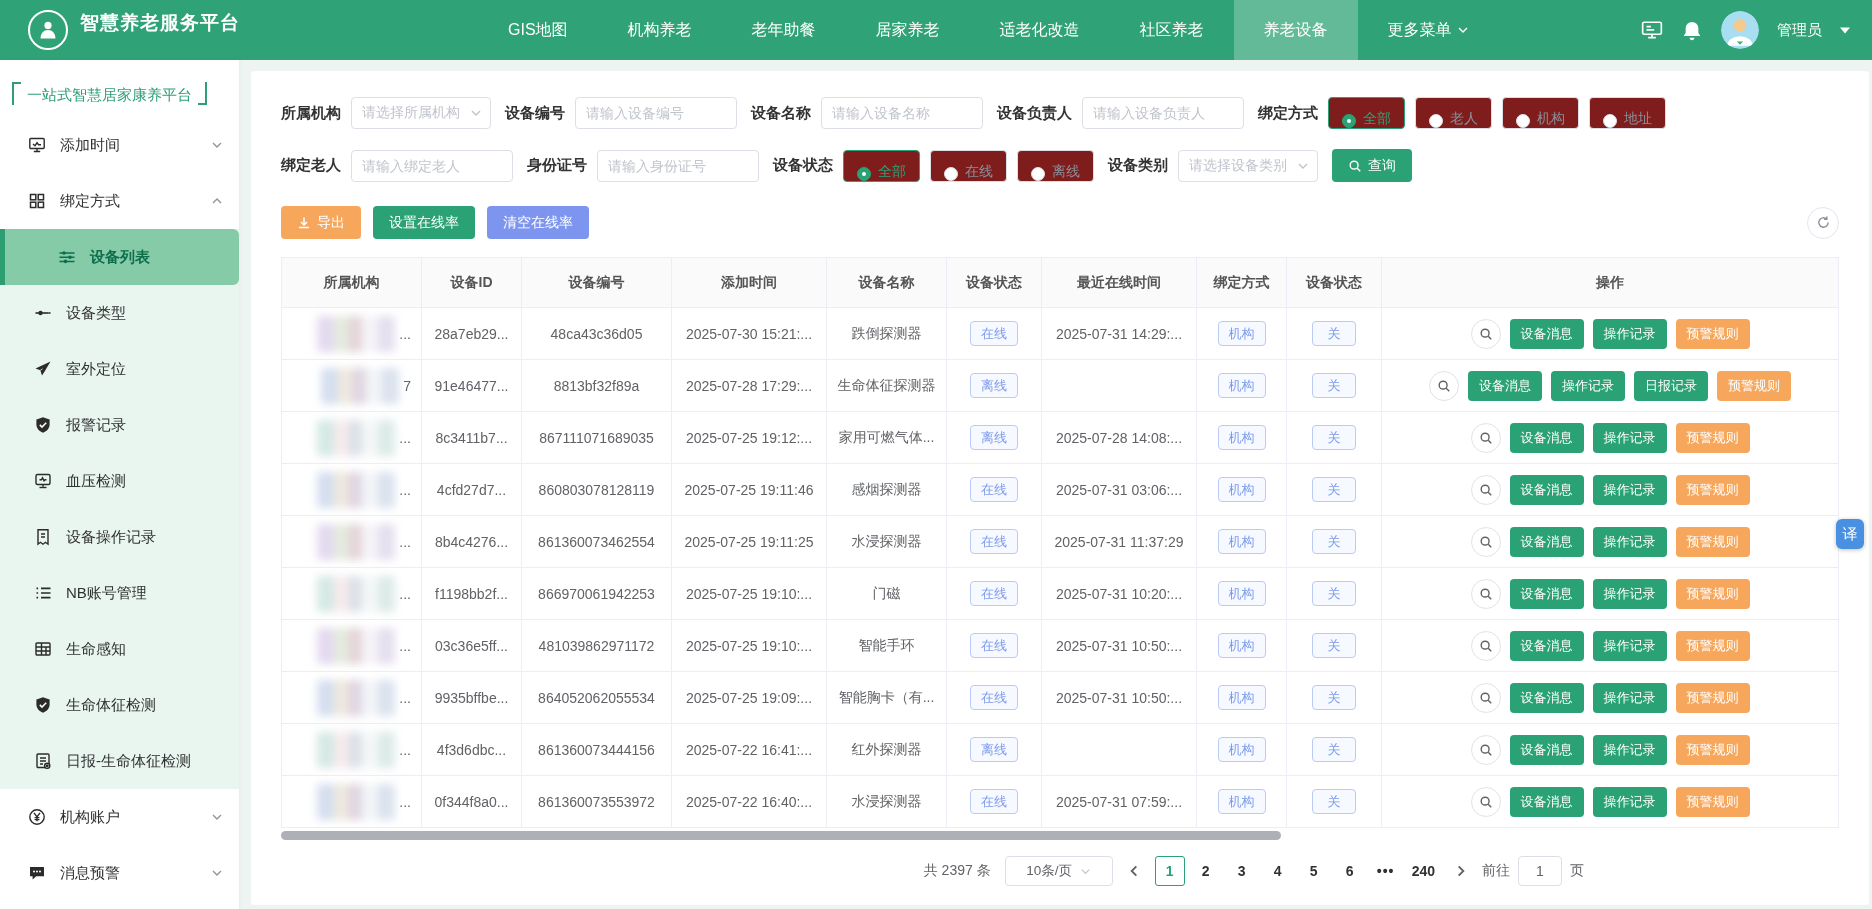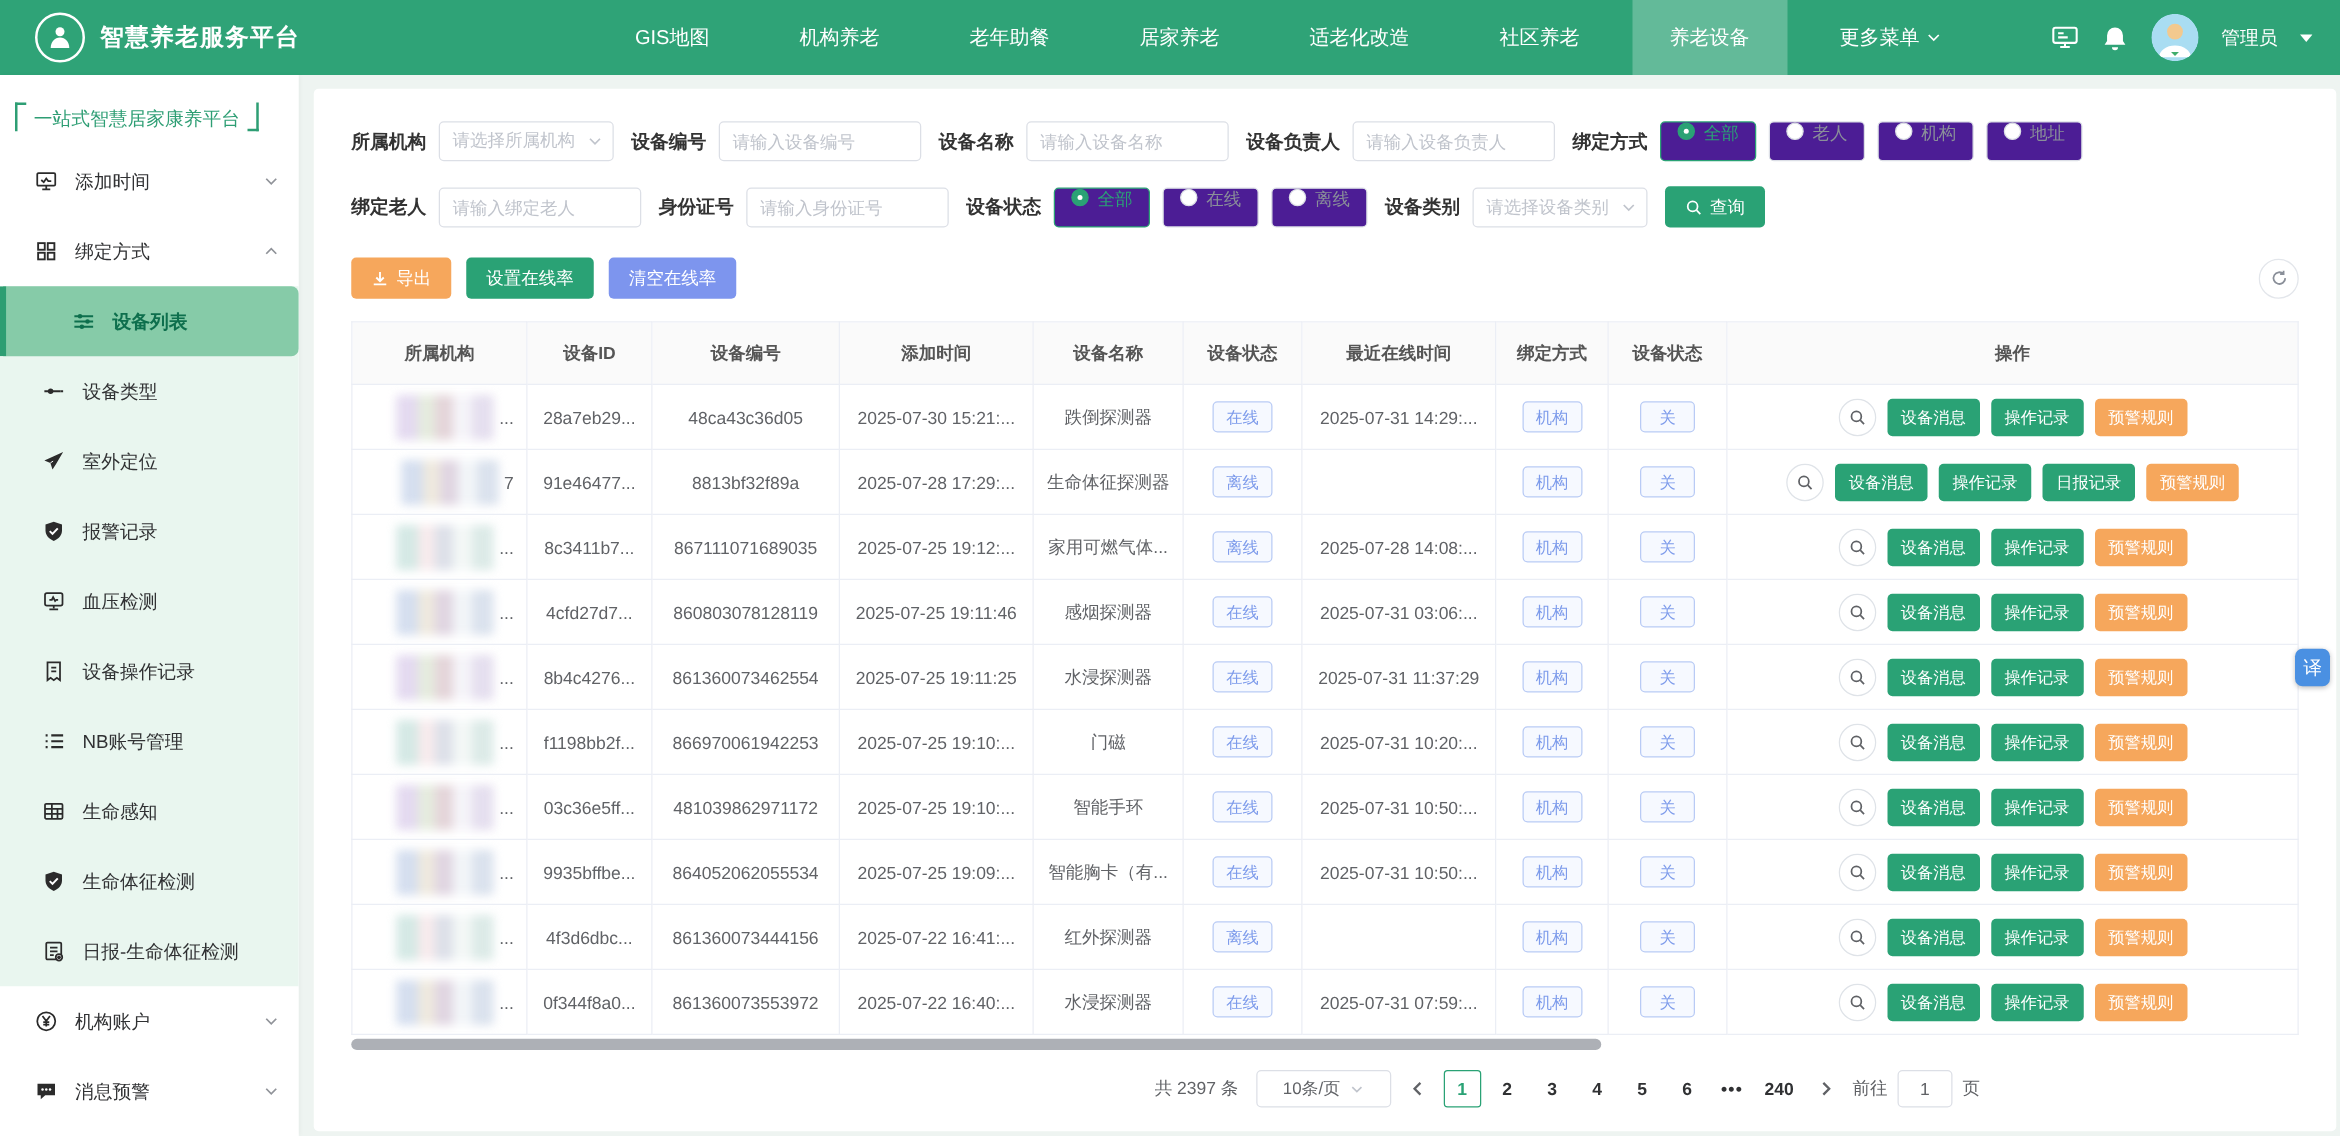--- a/index.html
+++ b/index.html
@@ -2,24 +2,24 @@
 <html><head>
 <meta charset="utf-8">
 <style>
   * { margin:0; padding:0; box-sizing:border-box; }
   html,body { width:1872px; height:909px; overflow:hidden; }
   body { font-family:"Liberation Sans","DejaVu Sans",sans-serif; background:#eef4f1; color:#303133; position:relative; }
   svg { display:block; }
 
   
   .topnav { height:60px; background:#2fa377; display:flex; align-items:center; color:#fff; padding:0 22px 0 28px; }
-  .brand { display:flex; align-items:center; gap:12px; min-width:330px; }
+  .brand { display:flex; align-items:flex-start; gap:12px; min-width:330px; }
   .logo { width:40px; height:40px; border:2px solid #fff; border-radius:50%; display:flex; align-items:center; justify-content:center; }
   .brand-title { font-size:19px; font-weight:700; letter-spacing:1px; }
-  .nav-items { display:flex; height:100%; margin-left:120px;gap:12px; }
+  .nav-items { display:flex; height:100%; margin-left:120px; }
   .nav-item { padding:0 30px; height:100%; display:flex; align-items:center; gap:5px; font-size:16px; cursor:pointer; white-space:nowrap; }
   .nav-item.active { background:rgba(255,255,255,.25); }
   .nav-item .chev { width:12px; height:12px; }
   .nav-right { margin-left:auto; display:flex; align-items:center; gap:18px; }
   .nav-icon { width:22px; height:20px; color:#fff; cursor:pointer; }
   .avatar { width:38px; height:38px; border-radius:50%; overflow:hidden; cursor:pointer; }
   .user-name { font-size:15px; cursor:pointer; }
   .user-caret { width:10px; height:7px; cursor:pointer; }
 
   
@@ -42,21 +42,21 @@
   .card { background:#fff; border-radius:4px; padding:26px 30px 20px; height:834px; }
 
   
   .filters-row { display:flex; align-items:center; gap:14px; margin-bottom:20px; flex-wrap:nowrap; }
   .fgroup { display:flex; align-items:center; gap:10px; }
   .flabel { font-size:15px; font-weight:700; color:#333; white-space:nowrap; }
   .finput { width:162px; height:32px; border:1px solid #dcdfe6; border-radius:4px; padding:0 10px; font-size:14px; color:#606266; background:#fff; }
   .finput::placeholder { color:#c0c4cc; }
   .fselect { width:140px; height:32px; border:1px solid #dcdfe6; border-radius:4px; padding:0 8px 0 10px; font-size:14px; color:#c0c4cc; background:#fff; display:flex; align-items:center; justify-content:space-between; cursor:pointer; }
   .fselect .chev { width:12px; height:12px; color:#c0c4cc; }
-  .radio-box { height:32px; border:1px solid #dcdfe6; border-radius:4px; display:flex; align-items:flex-start; gap:7px; padding:0 13px; font-size:14px; color:#8a8f99; cursor:pointer; background:#4c1d95; }
+  .radio-box { height:32px; border:1px solid #dcdfe6; border-radius:4px; display:flex; align-items:flex-end; gap:7px; padding:0 13px; font-size:14px; color:#8a8f99; cursor:pointer; background:#7f1d1d; }
   .radio-box.selected { border-color:#2aa275; color:#2aa275; }
   .rdot { width:14px; height:14px; border:1px solid #dcdfe6; border-radius:50%; background:#fff; position:relative; }
   .rdot.on { background:#2aa275; border-color:#2aa275; }
   .rdot.on::after { content:''; position:absolute; inset:4px; background:#fff; border-radius:50%; }
   .btn { border:none; border-radius:4px; color:#fff; font-size:14px; display:inline-flex; align-items:center; gap:6px; cursor:pointer; padding:0 16px; height:33px; font-family:inherit; }
   .btn-green { background:#2aa275; }
   .btn-orange { background:#f6a75c; }
   .btn-blue { background:#7d95ee; }
   .btn .bicon { width:14px; height:14px; }
 

